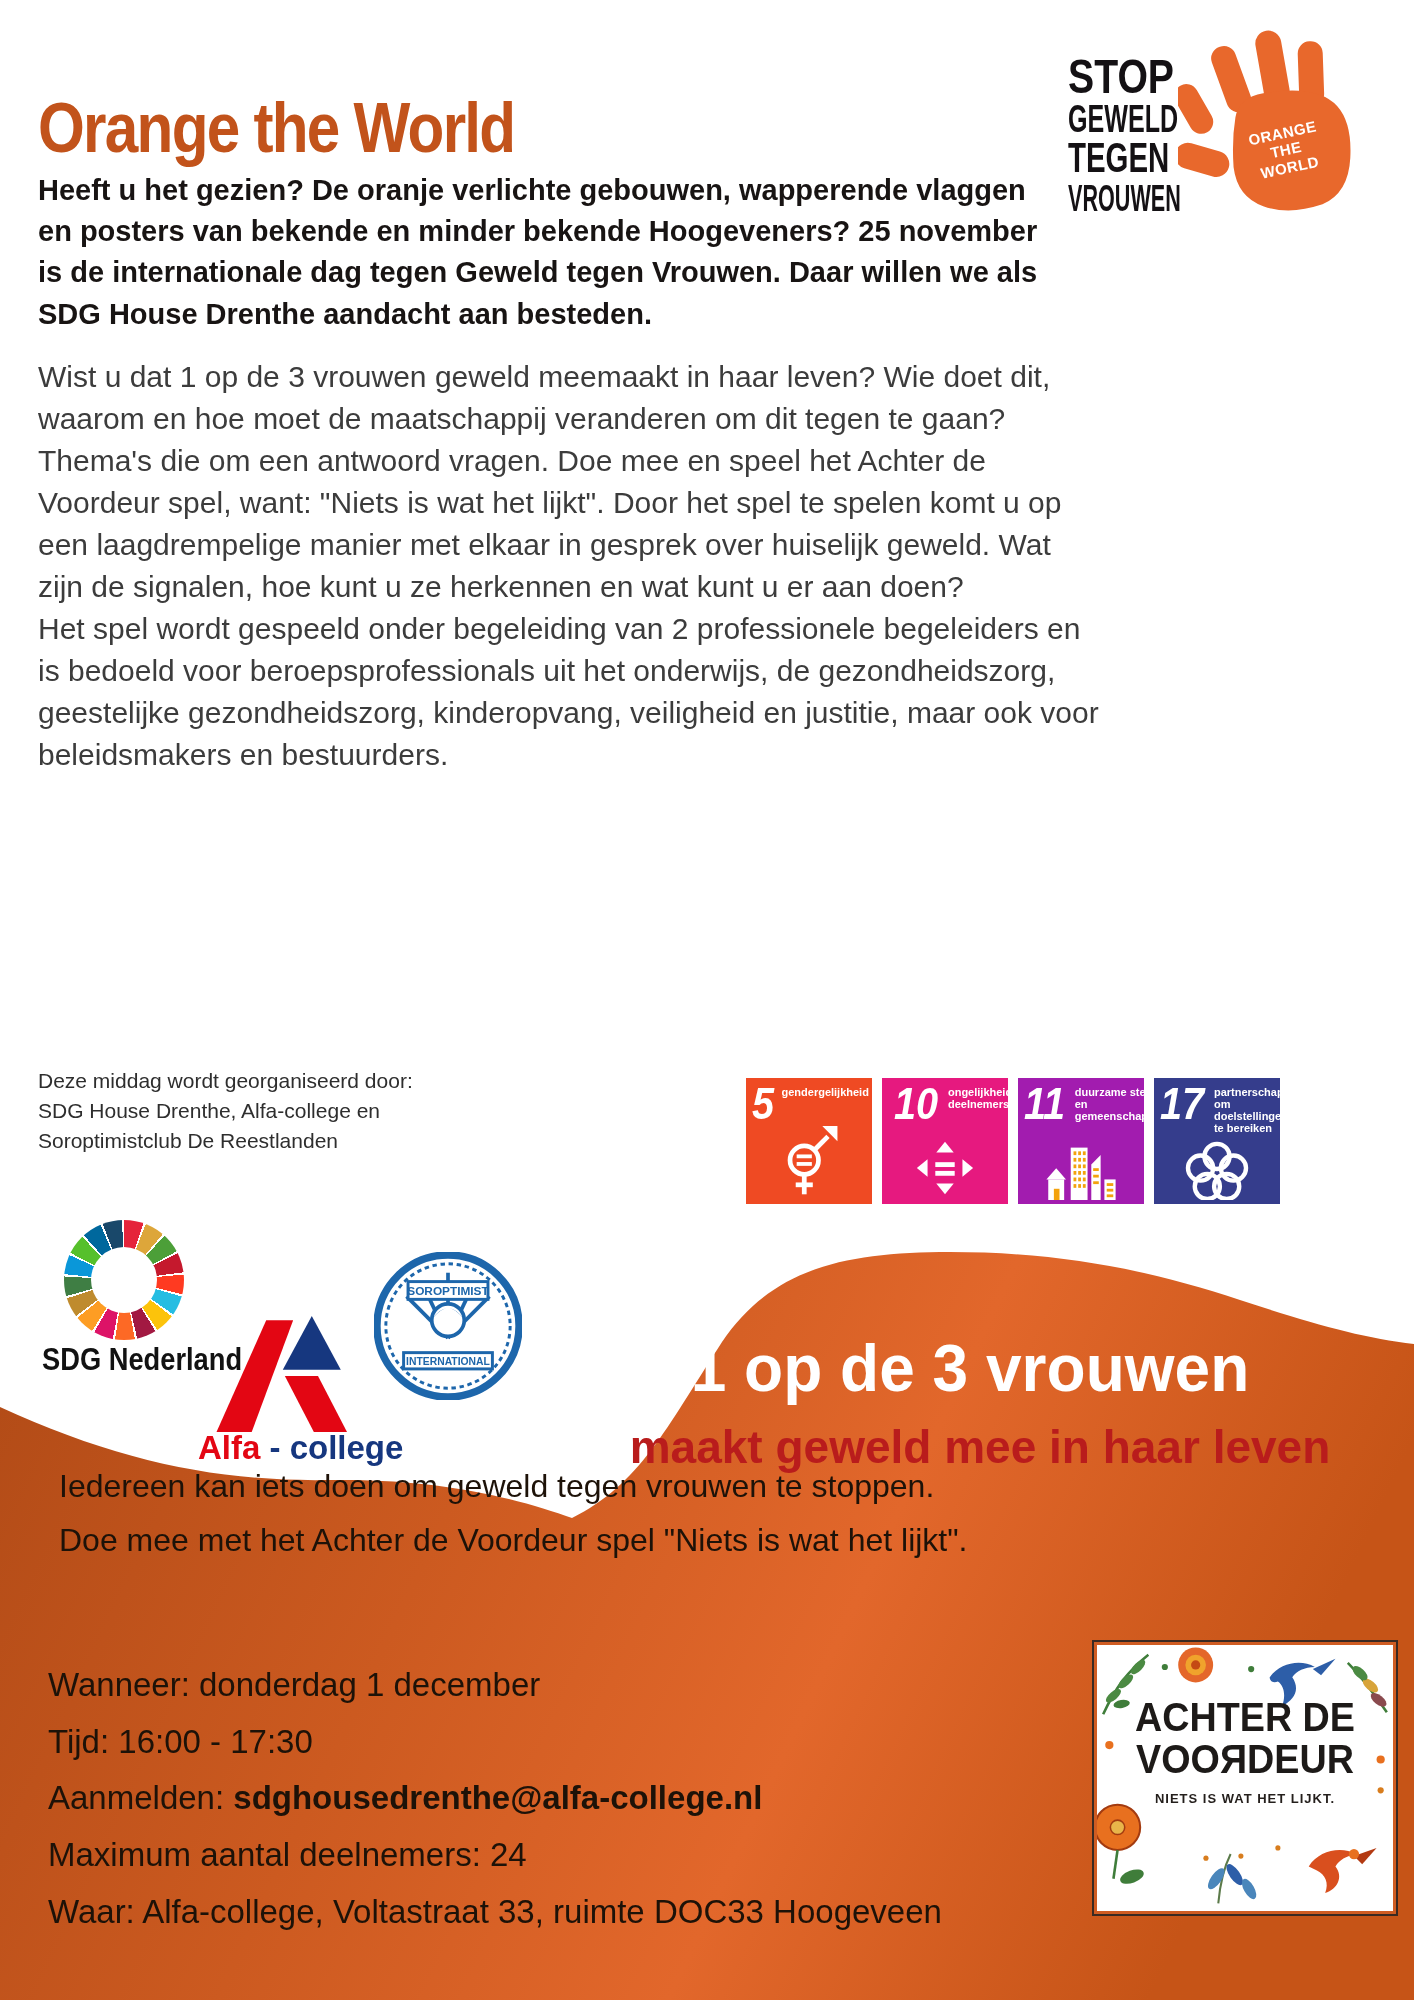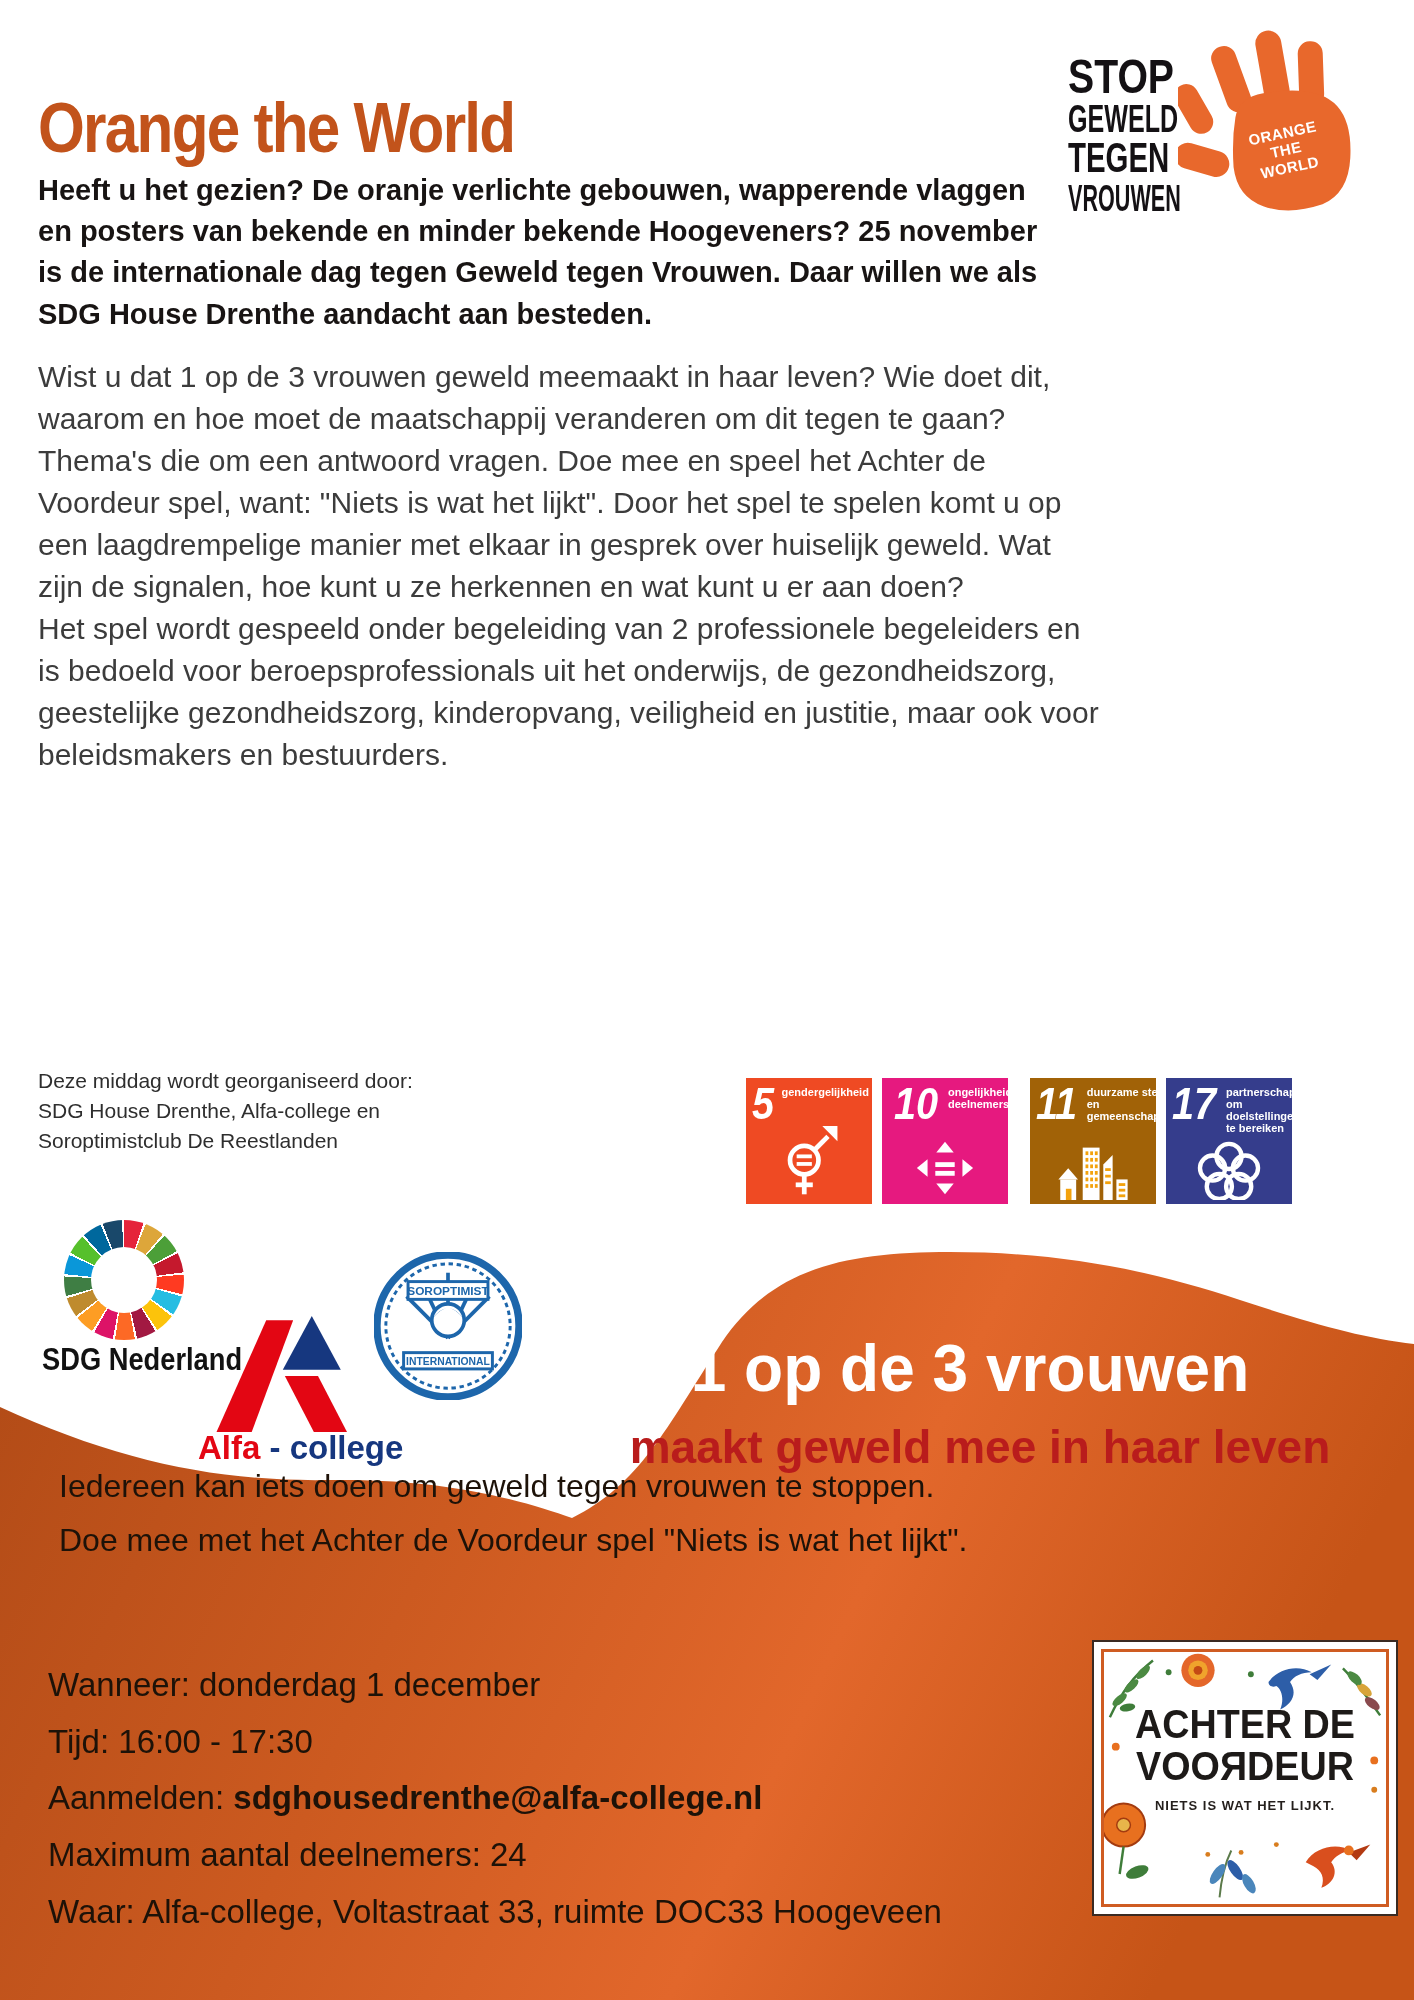--- a/index.html
+++ b/index.html
@@ -62,21 +62,21 @@
            font-size:66px;font-weight:800;transform:scaleX(.97);white-space:nowrap;}
   .banner2{position:absolute;left:595px;top:1420px;width:770px;margin:0;text-align:center;color:#b91c1c;
            font-size:46px;font-weight:800;white-space:nowrap;}
   .cta{position:absolute;left:48px;top:1448px;margin:11px;font-size:32px;color:#1d1208;line-height:1.70;white-space:pre-line;}
   .details{position:absolute;left:48px;top:1668px;font-size:33px;color:#1d1208;}
   .details p{margin:0 0 22px 0;line-height:1.05;}
   .details strong{font-weight:800;}
 
   
   .vcard{position:absolute;left:1092px;top:1640px;width:306px;height:276px;background:#fff;
-         border:2px solid #3a2a22;box-sizing:border-box;padding:7px;}
+         border:2px solid #3a2a22;box-sizing:border-box;}
   .vcard-inner{position:relative;width:100%;height:100%;border:3px solid #cf5c22;box-sizing:border-box;overflow:hidden;}
   .vcard-deco{position:absolute;left:0;top:0;width:100%;height:100%;}
   .vtitle{position:absolute;left:0;top:52px;width:100%;text-align:center;font-weight:800;color:#1d1a18;
           font-size:41px;line-height:1.02;letter-spacing:0;transform:scaleX(.92);margin:0;}
   .vsub{position:absolute;left:0;top:146px;width:100%;text-align:center;font-weight:700;color:#241f1c;
         font-size:13px;letter-spacing:1px;margin:0;}
 </style>
 </head>
 <body>
 
@@ -148,21 +148,21 @@
           <rect x="25" y="27" width="20" height="5"></rect>
           <rect x="25" y="36" width="20" height="5"></rect>
           <polygon points="35,6 26,17 44,17"></polygon>
           <polygon points="35,60 26,49 44,49"></polygon>
           <polygon points="6,33 17,24 17,42"></polygon>
           <polygon points="64,33 53,24 53,42"></polygon>
         </g>
       </svg>
     </div>
 
-    <div class="sdg-tile" style="background: #a16207; color: rgb(243, 162, 12); margin-left: 12px;">
+    <div class="sdg-tile" style="background: #a21caf; color: rgb(243, 162, 12);">
       <div class="sdg-head">
         <span class="sdg-num">11</span>
         <span class="sdg-label">duurzame steden en gemeenschappen</span>
       </div>
       <svg class="sdg-icon" width="74" height="58" viewBox="0 0 74 62">
         <g fill="#fff">
           <rect x="2" y="40" width="17" height="22"></rect>
           <polygon points="0,40 10.5,28 21,40"></polygon>
           <rect x="26" y="6" width="18" height="56"></rect>
           <polygon points="48,62 48,24 58,14 58,62"></polygon>

